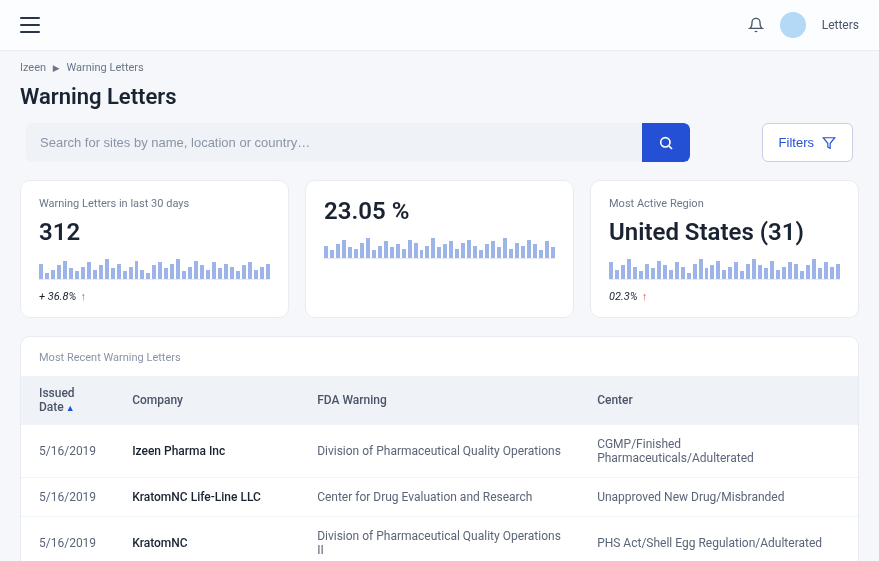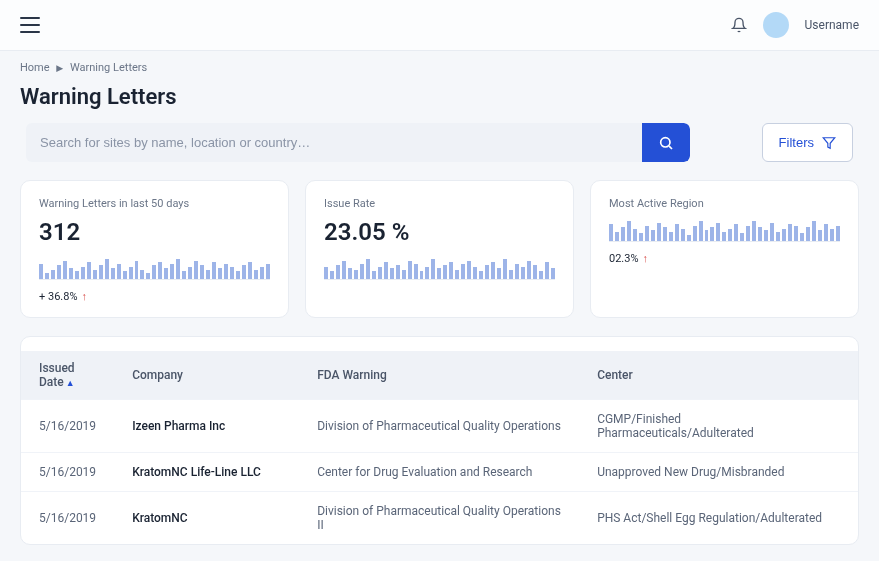--- a/index.html
+++ b/index.html
@@ -19,21 +19,21 @@
 .search-input { flex: 1; border: none; background: transparent; padding: 12px 14px; font-size: 13px; color: #4a5568; outline: none; }
 .search-input::placeholder { color: #8a94a6; }
 .search-btn { width: 48px; background: #2450d6; border: none; cursor: pointer; display: flex; align-items: center; justify-content: center; border-radius: 0 6px 6px 0; }
 .filter-btn { display: flex; align-items: center; gap: 8px; border: 1px solid #c7d0e0; background: #fff; border-radius: 6px; padding: 10px 16px; font-size: 13px; color: #2450d6; cursor: pointer; margin-left: 44px; }
 .stats-row { display: flex; gap: 16px; padding: 0 20px 18px; }
 .stat-card { flex: 1; background: #fff; border: 1px solid #e8ecf2; border-radius: 10px; padding: 16px 18px 14px; }
 .stat-label { font-size: 11px; color: #6b7688; margin-bottom: 8px; }
 .stat-value { font-size: 24px; font-weight: 600; color: #1a2332; margin-bottom: 10px; }
 .sparkline { display: flex; align-items: flex-end; gap: 2px; height: 24px; border-bottom: 1px solid #e8ecf2; margin-bottom: 10px; }
 .sparkline span { flex: 1; background: #9db4e8; }
-.stat-change { font-size: 11px; display: flex; align-items: center; gap: 4px; }
+.stat-change { font-size: 11px; display: flex; align-items: center; gap: 4px; font-style: italic; }
 .up { color: #d9534f; }
 .down { color: #28a745; }
 .table-card { margin: 0 20px 18px; background: #fff; border: 1px solid #e8ecf2; border-radius: 10px; padding: 14px 0 0; overflow: hidden; }
 .table-title { font-size: 11px; color: #8a94a6; padding: 0 18px 12px; }
 table { width: 100%; border-collapse: collapse; font-size: 12px; }
 thead tr { background: #eff2f7; }
 th { text-align: left; font-weight: 500; color: #4a5568; padding: 10px 18px; font-size: 12px; }
 th.sortable { cursor: pointer; }
 .sort-ind { color: #2450d6; font-size: 9px; margin-left: 2px; }
 td { padding: 12px 18px; color: #5a6578; border-top: 1px solid #f0f3f8; }
@@ -50,26 +50,26 @@
     <span></span>
       <span></span>
       <span></span>
   </div>
   <div class="topbar-right">
     <svg class="bell" viewBox="0 0 24 24" fill="none" stroke="#4a5568" stroke-width="2">
         <path d="M18 8a6 6 0 10-12 0c0 7-3 9-3 9h18s-3-2-3-9"></path>
         <path d="M13.7 21a2 2 0 01-3.4 0"></path>
       </svg>
     <div class="avatar"></div>
-    <span class="username">Username</span>
+    <span class="username">Letters</span>
   </div>
 </div>
 
 <div class="breadcrumb">
-  <span>Home</span>
+  <span>Izeen</span>
   <span class="sep">▶</span>
   <span>Warning Letters</span>
 </div>
 
 <h1 class="page-title">Warning Letters</h1>
 
 <div class="search-row">
   <div class="search-box">
     <input class="search-input" placeholder="Search for sites by name, location or country…" style="">
     <button class="search-btn">
@@ -82,21 +82,21 @@
   <button class="filter-btn">
     <span>Filters</span>
     <svg width="14" height="14" viewBox="0 0 24 24" fill="none" stroke="#2450d6" stroke-width="2">
         <path d="M22 3H2l8 9.5V19l4 2v-8.5L22 3z"></path>
       </svg>
   </button>
 </div>
 
 <div class="stats-row" id="stats-row">
     <div class="stat-card">
-    <div class="stat-label">Warning Letters in last 50 days</div>
+    <div class="stat-label">Warning Letters in last 30 days</div>
     <div class="stat-value">312</div>
     <div class="sparkline">
         <span style="height:66.66666666666666%"></span>
         <span style="height:26.666666666666668%"></span>
         <span style="height:40%"></span>
         <span style="height:60%"></span>
         <span style="height:80%"></span>
         <span style="height:46.666666666666664%"></span>
         <span style="height:33.33333333333333%"></span>
         <span style="height:53.333333333333336%"></span>
@@ -128,21 +128,20 @@
         <span style="height:33.33333333333333%"></span>
         <span style="height:60%"></span>
         <span style="height:73.33333333333333%"></span>
         <span style="height:40%"></span>
         <span style="height:53.333333333333336%"></span>
         <span style="height:66.66666666666666%"></span>
       </div>
     <div class="stat-change">+ 36.8% <span class="up">↑</span></div>
     </div>
     <div class="stat-card">
-    <div class="stat-label">Issue Rate</div>
     <div class="stat-value">23.05 %</div>
     <div class="sparkline">
         <span style="height:53.333333333333336%"></span>
         <span style="height:33.33333333333333%"></span>
         <span style="height:60%"></span>
         <span style="height:80%"></span>
         <span style="height:46.666666666666664%"></span>
         <span style="height:40%"></span>
         <span style="height:66.66666666666666%"></span>
         <span style="height:86.66666666666667%"></span>
@@ -174,20 +173,21 @@
         <span style="height:53.333333333333336%"></span>
         <span style="height:80%"></span>
         <span style="height:60%"></span>
         <span style="height:33.33333333333333%"></span>
         <span style="height:73.33333333333333%"></span>
         <span style="height:46.666666666666664%"></span>
       </div>
     </div>
     <div class="stat-card">
     <div class="stat-label">Most Active Region</div>
+    <div class="stat-value">United States (31)</div>
     <div class="sparkline">
         <span style="height:73.33333333333333%"></span>
         <span style="height:40%"></span>
         <span style="height:60%"></span>
         <span style="height:86.66666666666667%"></span>
         <span style="height:53.333333333333336%"></span>
         <span style="height:33.33333333333333%"></span>
         <span style="height:66.66666666666666%"></span>
         <span style="height:46.666666666666664%"></span>
         <span style="height:80%"></span>
@@ -220,20 +220,21 @@
         <span style="height:46.666666666666664%"></span>
         <span style="height:73.33333333333333%"></span>
         <span style="height:53.333333333333336%"></span>
         <span style="height:66.66666666666666%"></span>
       </div>
     <div class="stat-change">02.3% <span class="up">↑</span></div>
     </div>
   </div>
 
 <div class="table-card">
+  <div class="table-title">Most Recent Warning Letters</div>
   <table>
     <thead>
       <tr>
         <th class="sortable col-date"><span>Issued Date</span><span class="sort-ind">▲</span></th>
         <th class="col-company">Company</th>
         <th class="col-office">FDA Warning</th>
         <th>Center</th>
       </tr>
     </thead>
     <tbody id="tbody">

